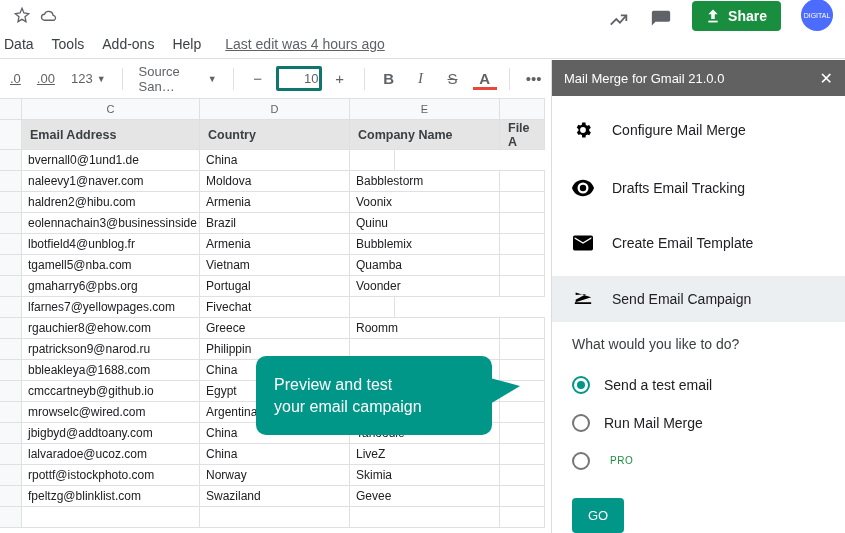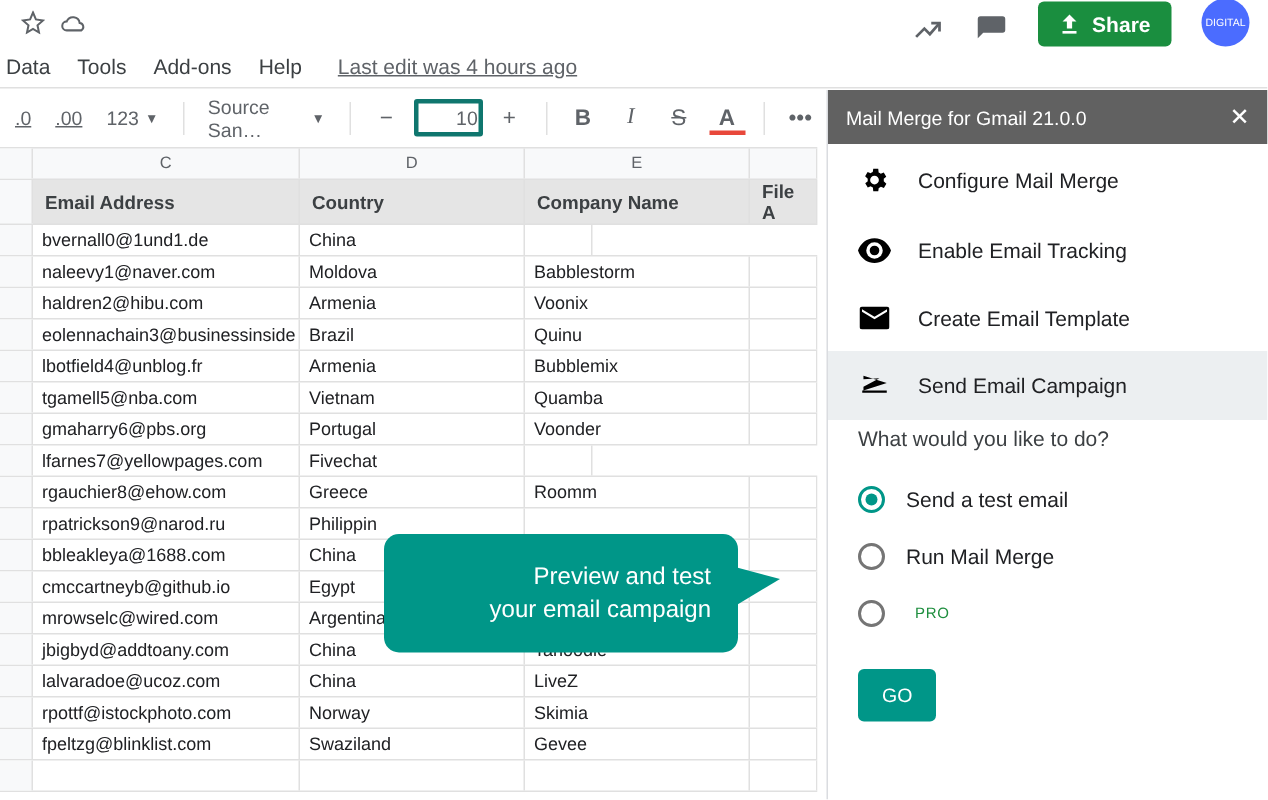--- a/index.html
+++ b/index.html
@@ -67,38 +67,38 @@
   .c-email{width:178px;}
   .c-country{width:150px;}
   .c-company{width:150px;}
   .c-file{width:45px;}
   
   .cell-selected { border:2px solid #1a73e8 !important; margin:-1px 0 -1px -1px; position:relative;}
   .cell-selected::after{content:""; position:absolute; right:-3px; bottom:-3px; width:6px; height:6px; background:#1a73e8;}
   
   .sidebar {
     position:absolute; top:60px; right:0; width:294px; bottom:0;
-    border-left:1px solid #dadce0; background:#fff; display:flex; flex-direction:column;
+    border-left:1px solid #dadce0; background:#fff; display:flex; flex-direction:column;justify-content:space-between;
   }
   .sb-titlebar { height:36px; background:#616161; color:#fff; display:flex; align-items:center; padding:0 12px; font-size:13px; justify-content:space-between;}
   .sb-item { display:flex; align-items:center; gap:18px; padding:14px 20px; font-size:14px; color:#202124;}
   .sb-item.active { background:#eceff1;}
   .sb-item .icn { width:22px; display:flex; justify-content:center; color:#202124;}
   .sb-body { padding:4px 20px 0 20px; font-size:14px;}
   .sb-q { color:#3c4043; margin-bottom:14px;}
   .radio-row { display:flex; align-items:center; gap:14px; padding:10px 0; font-size:14px;}
   .radio { width:18px; height:18px; border:2px solid #757575; border-radius:50%; position:relative; flex:0 0 18px;}
   .radio.checked { border-color:#009688;}
   .radio.checked::after{content:""; position:absolute; inset:3px; background:#009688; border-radius:50%;}
   .pro { font-size:10px; color:#1e8e3e; margin-left:6px; letter-spacing:0.5px;}
   .go-btn { margin-top:18px; background:#009688; color:#fff; border:none; padding:10px 16px; font-size:13px; border-radius:4px;}
   
   .callout {
     position:absolute; left:256px; top:356px; width:236px;
-    background:#009688; color:#fff; font-size:16px; text-align:right;
+    background:#009688; color:#fff; font-size:16px; text-align:left;
     padding:18px 18px; border-radius:10px; line-height:1.35;
   }
   .callout::after{
     content:""; position:absolute; right:-28px; top:22px;
     border-left:30px solid #009688; border-top:8px solid transparent; border-bottom:18px solid transparent;
   }
   svg { display:block; }
 </style>
 </head>
 <body>
@@ -336,21 +336,21 @@
         </svg>
     </span>
     <span>Configure Mail Merge</span>
   </div>
   <div class="sb-item">
     <span class="icn">
       <svg width="22" height="18" viewBox="0 0 24 18" fill="#000">
           <path d="M12 0C6 0 1.7 3.9 0 9c1.7 5.1 6 9 12 9s10.3-3.9 12-9c-1.7-5.1-6-9-12-9zm0 15a6 6 0 110-12 6 6 0 010 12zm0-9.5A3.5 3.5 0 1012 12.5 3.5 3.5 0 0012 5.5z"></path>
         </svg>
     </span>
-    <span>Enable Email Tracking</span>
+    <span>Drafts Email Tracking</span>
   </div>
   <div class="sb-item">
     <span class="icn">
       <svg width="20" height="16" viewBox="0 0 24 18" fill="#000">
           <path d="M22 0H2A2 2 0 000 2v14a2 2 0 002 2h20a2 2 0 002-2V2a2 2 0 00-2-2zm0 4l-10 6L2 4V2l10 6L22 2z"></path>
         </svg>
     </span>
     <span>Create Email Template</span>
   </div>
   <div class="sb-item active">

